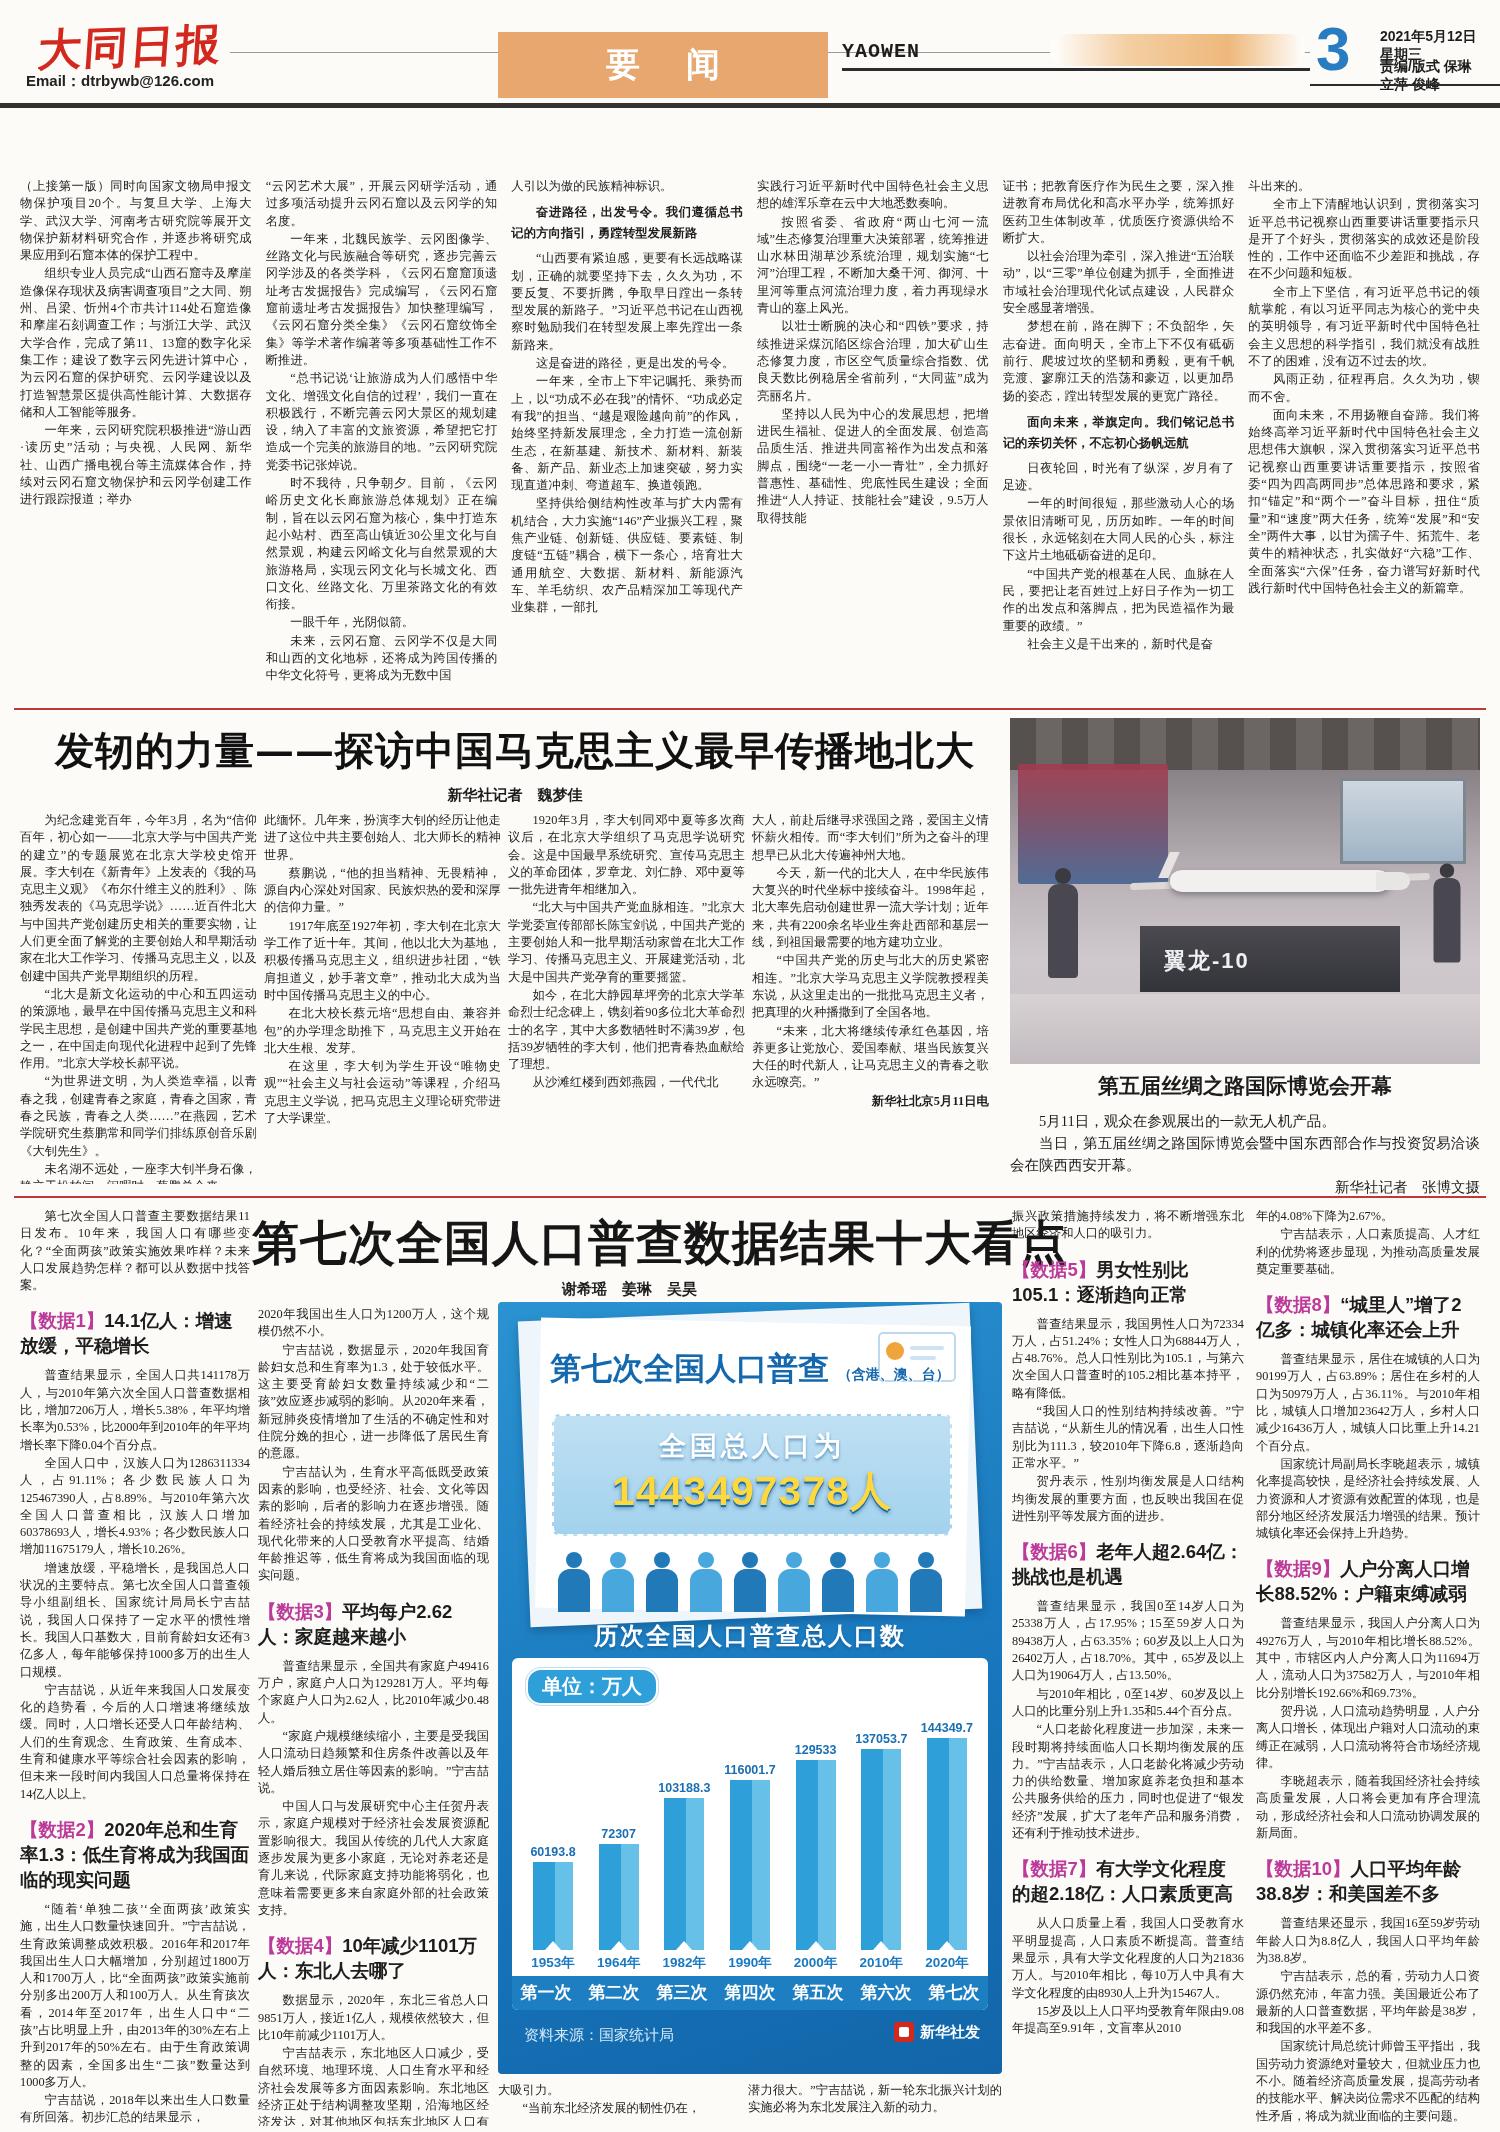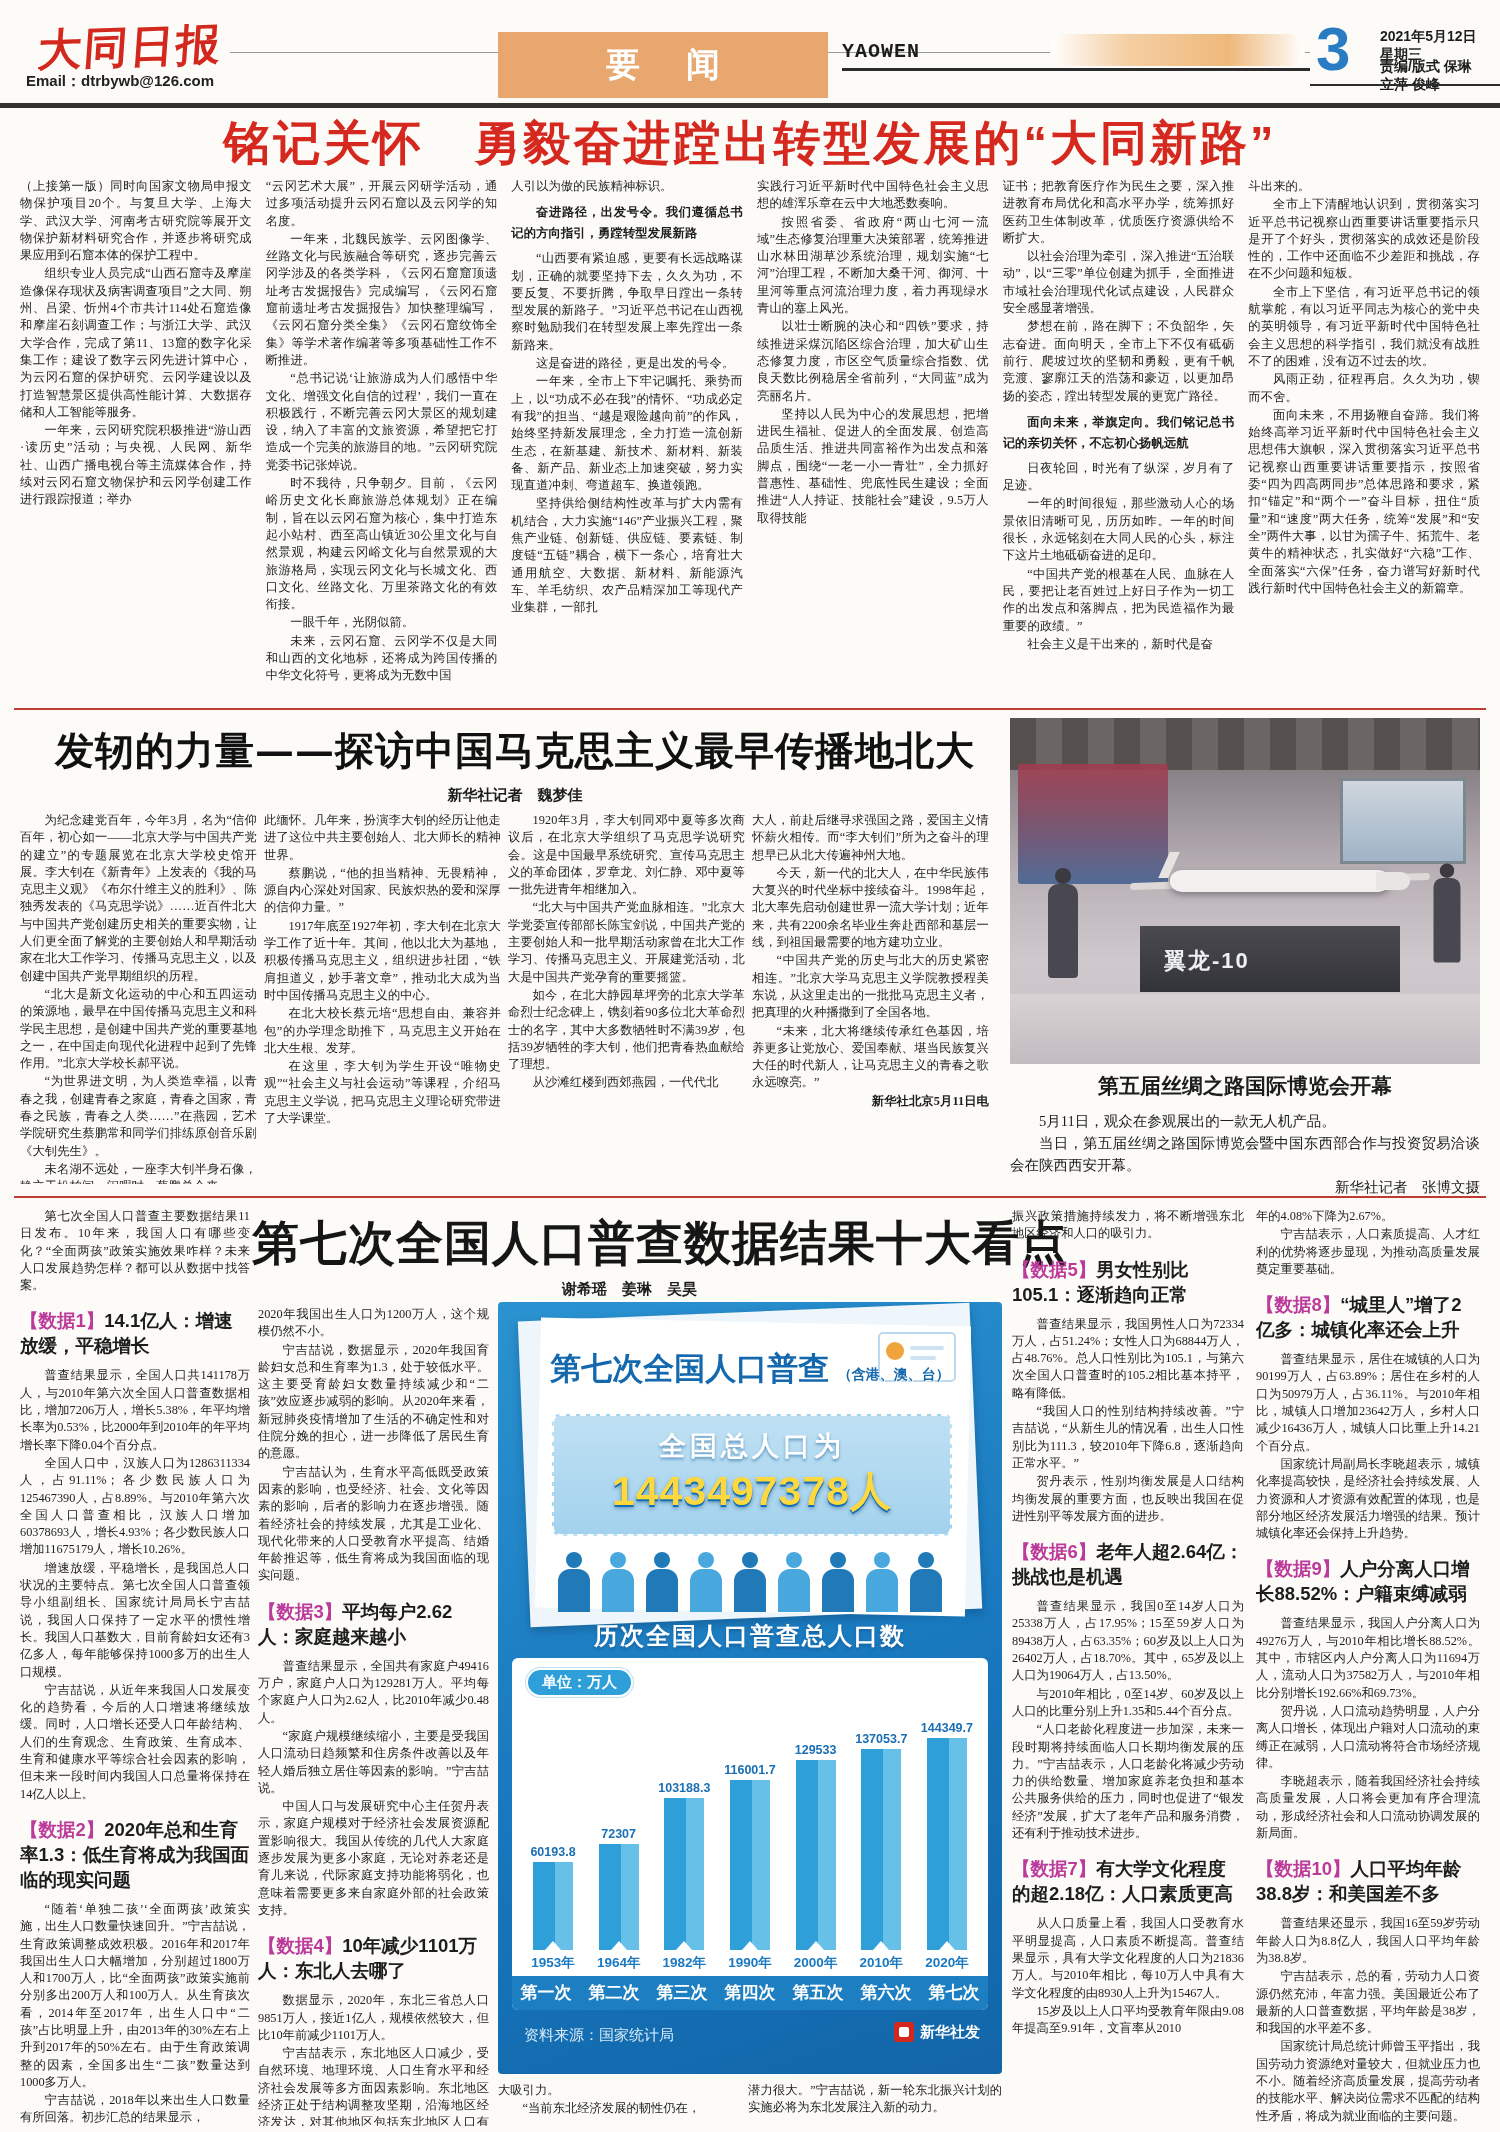--- a/index.html
+++ b/index.html
@@ -84,21 +84,21 @@
   .total-box{position:absolute;left:54px;top:112px;width:396px;height:118px;background:linear-gradient(180deg,#bfe0f3,#a3d2ee);border:2px dashed #ffffff;border-radius:8px;text-align:center;}
   .total-label{margin-top:12px;font-family:"Liberation Sans",sans-serif;font-weight:900;font-size:27px;color:#ffffff;text-shadow:0 2px 3px rgba(20,90,150,.55);letter-spacing:4px;}
   .total-num{font-family:"Liberation Sans",sans-serif;font-weight:900;font-size:41px;color:#ffd83e;letter-spacing:1px;text-shadow:0 2px 0 #0f6eb4, 0 3px 4px rgba(10,60,110,.5);}
   .crowd{position:absolute;left:0;top:236px;width:100%;height:74px;display:flex;justify-content:center;gap:10px;align-items:flex-end;}
   .pers{position:relative;width:34px;height:60px;opacity:.95;}
   .pers .ph{position:absolute;left:9px;top:0;width:16px;height:16px;border-radius:50%;background:#1673b4;}
   .pers .pb{position:absolute;left:1px;top:17px;width:32px;height:43px;border-radius:12px 12px 0 0;background:#1673b4;}
   .pers.alt .ph,.pers.alt .pb{background:#3fa3dc;}
   .chart-title{position:absolute;left:0;top:318px;width:100%;text-align:center;font-family:"Liberation Sans",sans-serif;font-weight:900;font-size:24px;color:#ffffff;letter-spacing:2px;text-shadow:0 2px 3px rgba(10,60,110,.4);}
   .chart-card{position:absolute;left:14px;top:356px;width:476px;height:352px;background:#ffffff;border-radius:6px;}
-  .unit-pill{position:absolute;left:14px;top:10px;background:#2e9fd9;border:2px solid #fff;box-shadow:0 0 0 1px #bfe0f3;color:#fff;font-family:"Liberation Sans",sans-serif;font-weight:700;font-size:15px;border-radius:15px;padding:3px 14px;}
+  .unit-pill{position:absolute;left:14px;top:10px;background:#2e9fd9;border:2px solid #fff;box-shadow:0 0 0 1px #bfe0f3;color:#fff;font-family:"Liberation Sans",sans-serif;font-weight:700;font-size:20px;border-radius:15px;padding:3px 14px;}
   .bars{position:absolute;left:10px;top:46px;width:456px;height:268px;display:flex;align-items:flex-end;justify-content:space-between;}
   .barcol{width:62px;display:flex;flex-direction:column;align-items:center;justify-content:flex-end;}
   .barval{font-family:"Liberation Sans",sans-serif;font-weight:700;font-size:12.5px;color:#1a6fb4;margin-bottom:3px;white-space:nowrap;}
   .bar{width:40px;background:linear-gradient(90deg,#2e9fd9 0 55%,#67c0e8 55% 100%);position:relative;}
   .bar:after{content:"";position:absolute;left:12px;bottom:0;width:0;height:0;border-left:8px solid transparent;border-right:8px solid transparent;border-bottom:9px solid #ffffff;}
   .baryear{font-family:"Liberation Sans",sans-serif;font-weight:700;font-size:13.5px;color:#1a79c0;margin-top:4px;}
   .ordband{position:absolute;left:0;bottom:0;width:100%;height:34px;background:#1d7fc2;border-radius:0 0 6px 6px;display:flex;}
   .ordband span{flex:1;text-align:center;line-height:34px;color:#fff;font-family:"Liberation Sans",sans-serif;font-weight:900;font-size:17px;}
   .src-line{position:absolute;left:26px;top:724px;color:#d7ebf8;font-family:"Liberation Sans",sans-serif;font-size:15px;}
   .xh-credit{position:absolute;right:22px;top:720px;display:flex;align-items:center;gap:6px;color:#ffffff;font-family:"Liberation Sans",sans-serif;font-weight:700;font-size:15px;}
@@ -120,21 +120,20 @@
     <div class="sec-pinyin">YAOWEN</div>
     <div class="sec-rule"></div>
     <div class="sec-swoosh"></div>
     <div class="page-no">3</div>
     <div class="hdr-date">2021年5月12日  星期三</div>
     <div class="hdr-editors">责编/版式  保琳  立萍  俊峰</div>
     <div class="hdr-rule-r"></div>
   </div>
   <div class="rule-heavy"></div>
 
-  <div class="a1-head">铭记关怀　勇毅奋进蹚出转型发展的“大同新路”</div>
   <div class="a1-cols a-cols">
     <div class="col">
         <p class="contp">（上接第一版）同时向国家文物局申报文物保护项目20个。与复旦大学、上海大学、武汉大学、河南考古研究院等展开文物保护新材料研究合作，并逐步将研究成果应用到石窟本体的保护工程中。</p>
         <p class="bp">组织专业人员完成“山西石窟寺及摩崖造像保存现状及病害调查项目”之大同、朔州、吕梁、忻州4个市共计114处石窟造像和摩崖石刻调查工作；与浙江大学、武汉大学合作，完成了第11、13窟的数字化采集工作；建设了数字云冈先进计算中心，为云冈石窟的保护研究、云冈学建设以及打造智慧景区提供高性能计算、大数据存储和人工智能等服务。</p>
         <p class="bp">一年来，云冈研究院积极推进“游山西·读历史”活动；与央视、人民网、新华社、山西广播电视台等主流媒体合作，持续对云冈石窟文物保护和云冈学创建工作进行跟踪报道；举办</p>
       </div>
     <div class="col">
         <p class="contp">“云冈艺术大展”，开展云冈研学活动，通过多项活动提升云冈石窟以及云冈学的知名度。</p>
         <p class="bp">一年来，北魏民族学、云冈图像学、丝路文化与民族融合等研究，逐步完善云冈学涉及的各类学科，《云冈石窟窟顶遗址考古发掘报告》完成编写，《云冈石窟窟前遗址考古发掘报告》加快整理编写，《云冈石窟分类全集》《云冈石窟纹饰全集》等学术著作编著等多项基础性工作不断推进。</p>
         <p class="bp">“总书记说‘让旅游成为人们感悟中华文化、增强文化自信的过程’，我们一直在积极践行，不断完善云冈大景区的规划建设，纳入了丰富的文旅资源，希望把它打造成一个完美的旅游目的地。”云冈研究院党委书记张焯说。</p>

